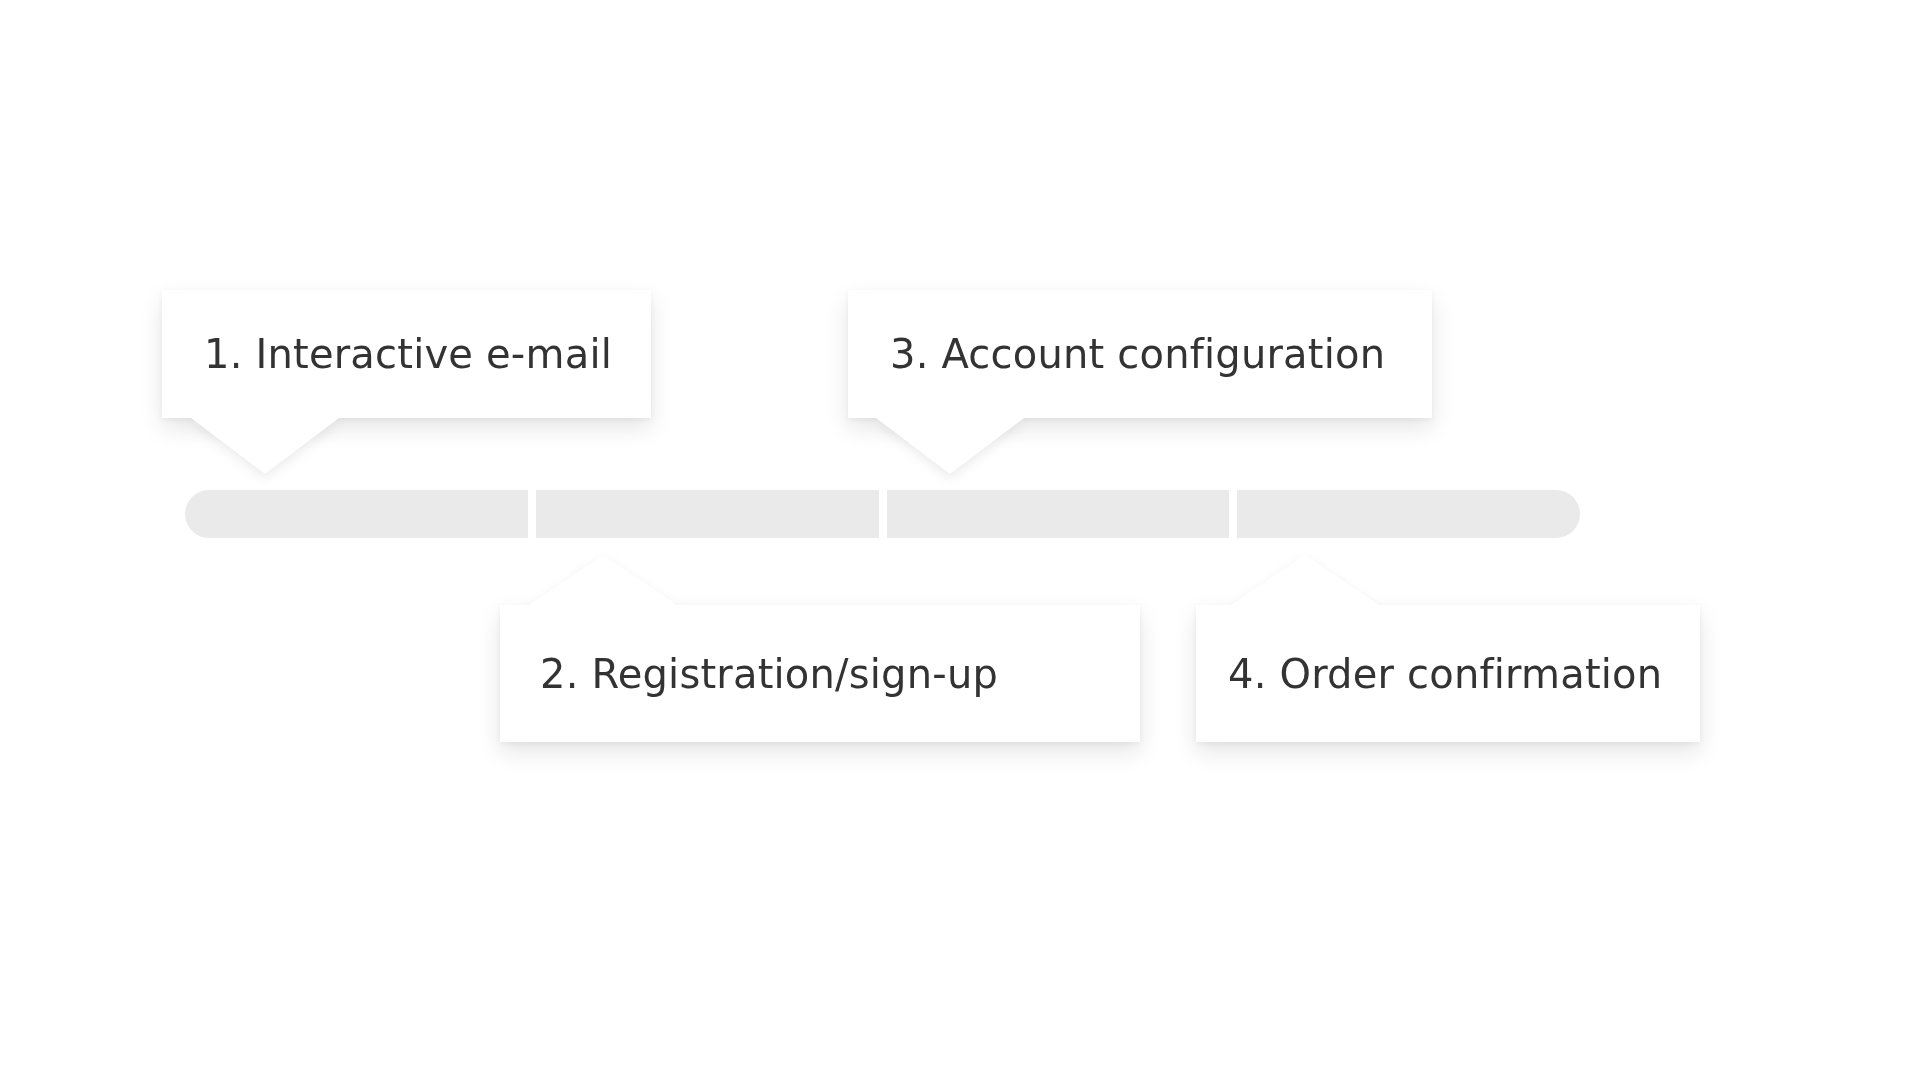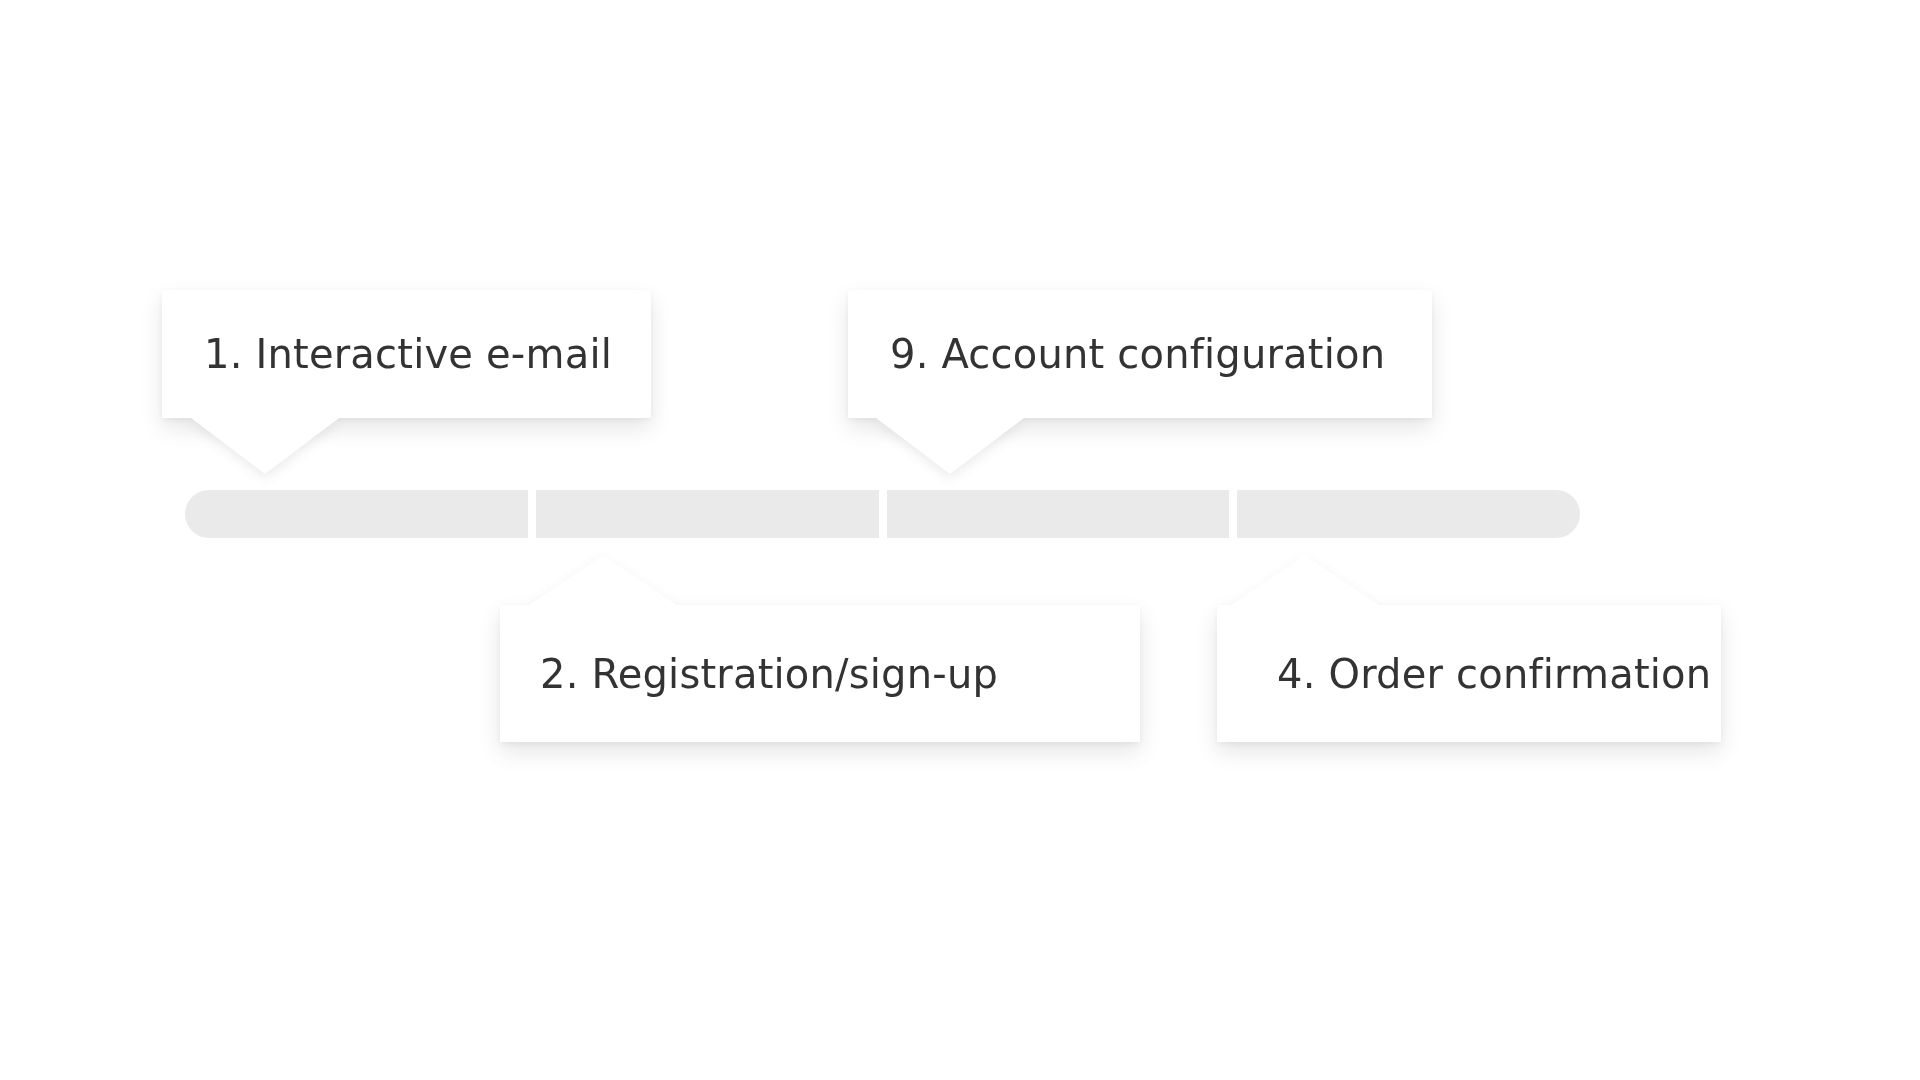--- a/index.html
+++ b/index.html
@@ -97,21 +97,21 @@
   #callout-2 { left: 500px;  top: 605px;  width: 640px; height: 137px; padding-left: 40px; }
   #tail-2        { left: 529px; top: 555px; }
   #tail-2-shadow { left: 529px; top: 560px; }
 
   
   #callout-3 { left: 848px;  top: 290px;  width: 584px; height: 128px; padding-left: 42px; }
   #tail-3        { left: 876px; top: 418px; }
   #tail-3-shadow { left: 876px; top: 422px; }
 
   
-  #callout-4 { left: 1196px; top: 605px;  width: 504px; height: 137px; padding-left: 60px; margin-left: 21px; }
+  #callout-4 { left: 1196px; top: 605px;  width: 504px; height: 137px; padding-left: 32px; }
   #tail-4        { left: 1231px; top: 555px; }
   #tail-4-shadow { left: 1231px; top: 560px; }
 </style>
 </head>
 <body>
 
 <div id="stage">
 
   <div class="progress-bar">
     <div class="progress-segment first" style="background: rgb(234, 234, 234);"></div>
@@ -127,21 +127,21 @@
   <div class="tail down" id="tail-1"></div>
 
   <div class="tail-shadow up" id="tail-2-shadow"></div>
   <div class="callout" id="callout-2">
     <span class="callout-label" style="color: rgb(51, 51, 51);">2. Registration/sign-up</span>
   </div>
   <div class="tail up" id="tail-2"></div>
 
   <div class="tail-shadow down" id="tail-3-shadow"></div>
   <div class="callout" id="callout-3">
-    <span class="callout-label" style="color: rgb(51, 51, 51);">9. Account configuration</span>
+    <span class="callout-label" style="color: rgb(51, 51, 51);">3. Account configuration</span>
   </div>
   <div class="tail down" id="tail-3"></div>
 
   <div class="tail-shadow up" id="tail-4-shadow"></div>
   <div class="callout" id="callout-4">
     <span class="callout-label" style="color: rgb(51, 51, 51);">4. Order confirmation</span>
   </div>
   <div class="tail up" id="tail-4"></div>
 
 </div>

